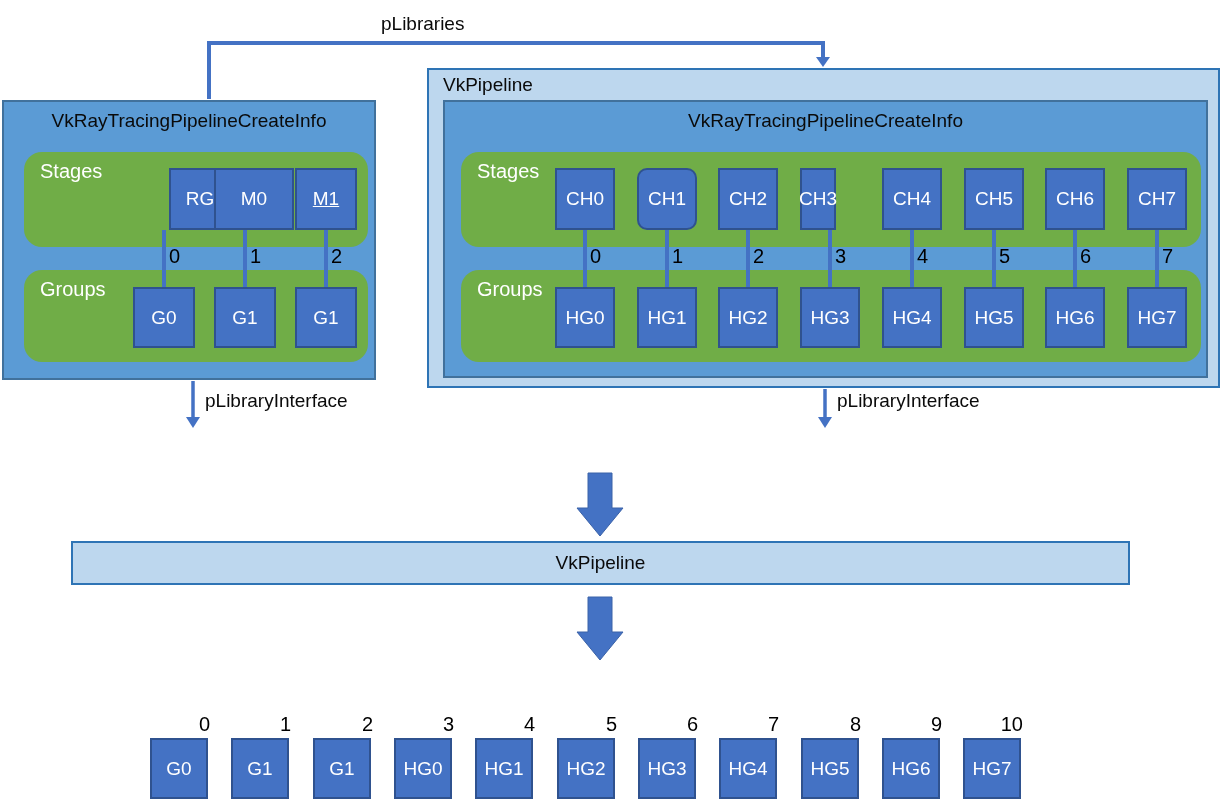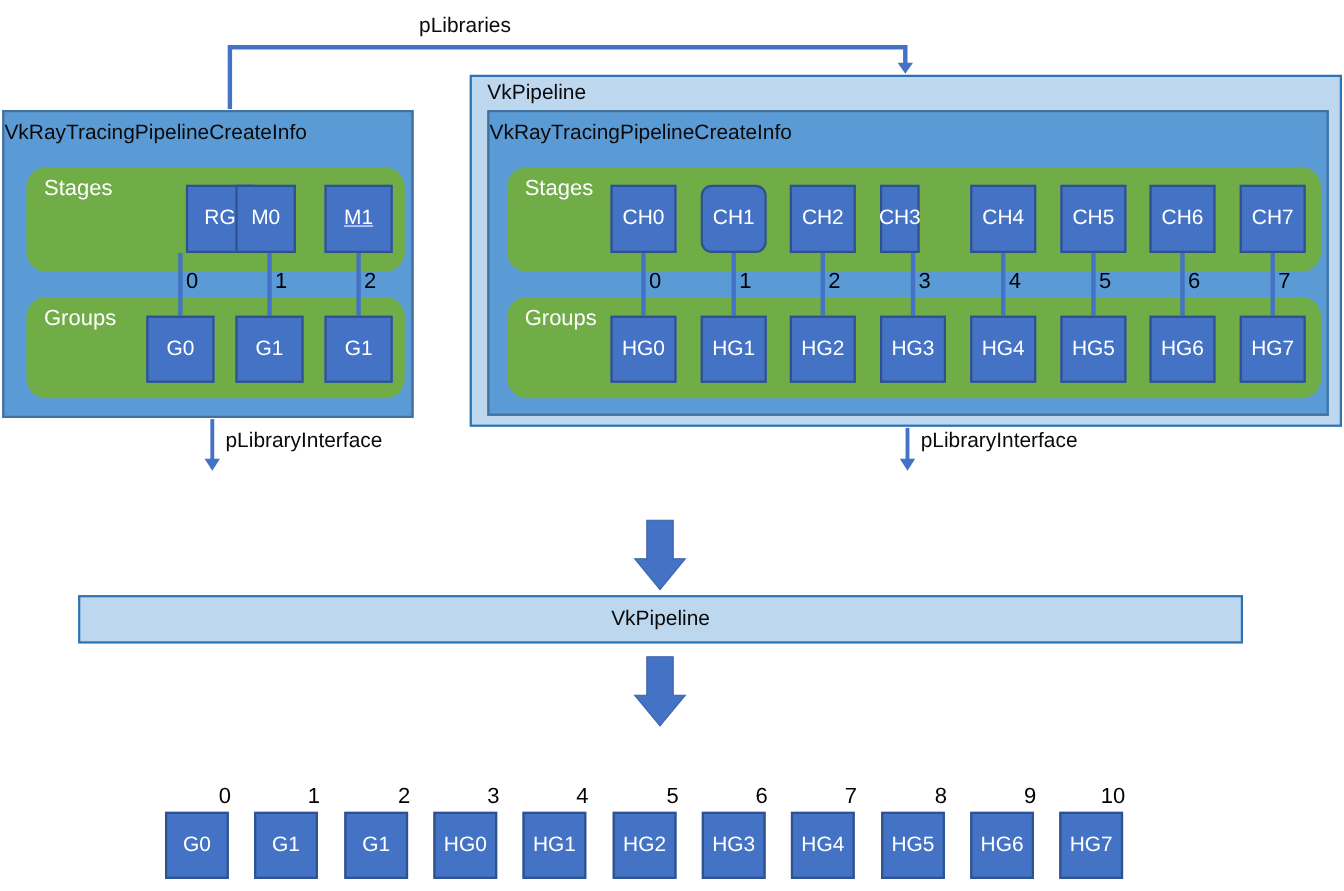--- a/index.html
+++ b/index.html
@@ -10,21 +10,21 @@
   .canvas *{box-sizing:border-box;}
   .abs{position:absolute;}
   .box-blue{background:#5B9BD5;border:2px solid #41719C;}
   .box-light{background:#BDD7EE;border:2px solid #2E74B5;}
   .green{background:#70AD47;border-radius:18px;padding-left:16px;}
   .sq{
     background:#4472C4;border:2px solid #2F528F;color:#ffffff;
     display:flex;align-items:center;justify-content:center;
     font-size:19px;
   }
-  .title{color:#0a0a0a;font-size:19px;text-align:left;width:100%;}
+  .title{color:#0a0a0a;font-size:19px;text-align:center;width:100%;}
   .lbl-left{color:#0a0a0a;font-size:19px;}
   .wh-label{color:#ffffff;font-size:20px;}
   .conn{background:#4472C4;width:4px;}
   .idx{color:#000000;font-size:20px;line-height:24px;}
   .flowlabel{color:#0a0a0a;font-size:19px;white-space:nowrap;}
   .bar-text{display:flex;align-items:center;justify-content:center;color:#0a0a0a;font-size:19px;}
   svg{display:block;}
 </style>
 </head>
 <body>
@@ -77,21 +77,21 @@
       <div class="abs idx" style="left: 835px; top: 244px;">3</div>
       <div class="abs conn" style="left: 910px; top: 230px; height: 57px;"></div>
       <div class="abs idx" style="left: 917px; top: 244px;">4</div>
       <div class="abs conn" style="left: 992px; top: 230px; height: 57px;"></div>
       <div class="abs idx" style="left: 999px; top: 244px;">5</div>
       <div class="abs conn" style="left: 1073px; top: 230px; height: 57px;"></div>
       <div class="abs idx" style="left: 1080px; top: 244px;">6</div>
       <div class="abs conn" style="left: 1155px; top: 230px; height: 57px;"></div>
       <div class="abs idx" style="left: 1162px; top: 244px;">7</div>
       <div class="abs sq" style="left: 133px; top: 168px; width: 62px; height: 62px; margin-left: 36px;">RG</div>
-      <div class="abs sq" style="left: 214px; top: 168px; width: 55px; height: 62px;">M0</div>
+      <div class="abs sq" style="left: 214px; top: 168px; width: 80px; height: 62px;">M0</div>
       <div class="abs sq" style="left: 295px; top: 168px; width: 62px; height: 62px; text-decoration: underline;">M1</div>
       <div class="abs sq" style="left: 133px; top: 287px; width: 62px; height: 61px;">G0</div>
       <div class="abs sq" style="left: 214px; top: 287px; width: 62px; height: 61px;">G1</div>
       <div class="abs sq" style="left: 295px; top: 287px; width: 62px; height: 61px;">G1</div>
       <div class="abs sq" style="left: 555px; top: 168px; width: 60px; height: 62px;">CH0</div>
       <div class="abs sq" style="left: 637px; top: 168px; width: 60px; height: 62px; border-radius: 10px;">CH1</div>
       <div class="abs sq" style="left: 718px; top: 168px; width: 60px; height: 62px;">CH2</div>
       <div class="abs sq" style="left: 800px; top: 168px; width: 36px; height: 62px;">CH3</div>
       <div class="abs sq" style="left: 882px; top: 168px; width: 60px; height: 62px;">CH4</div>
       <div class="abs sq" style="left: 964px; top: 168px; width: 60px; height: 62px;">CH5</div>

